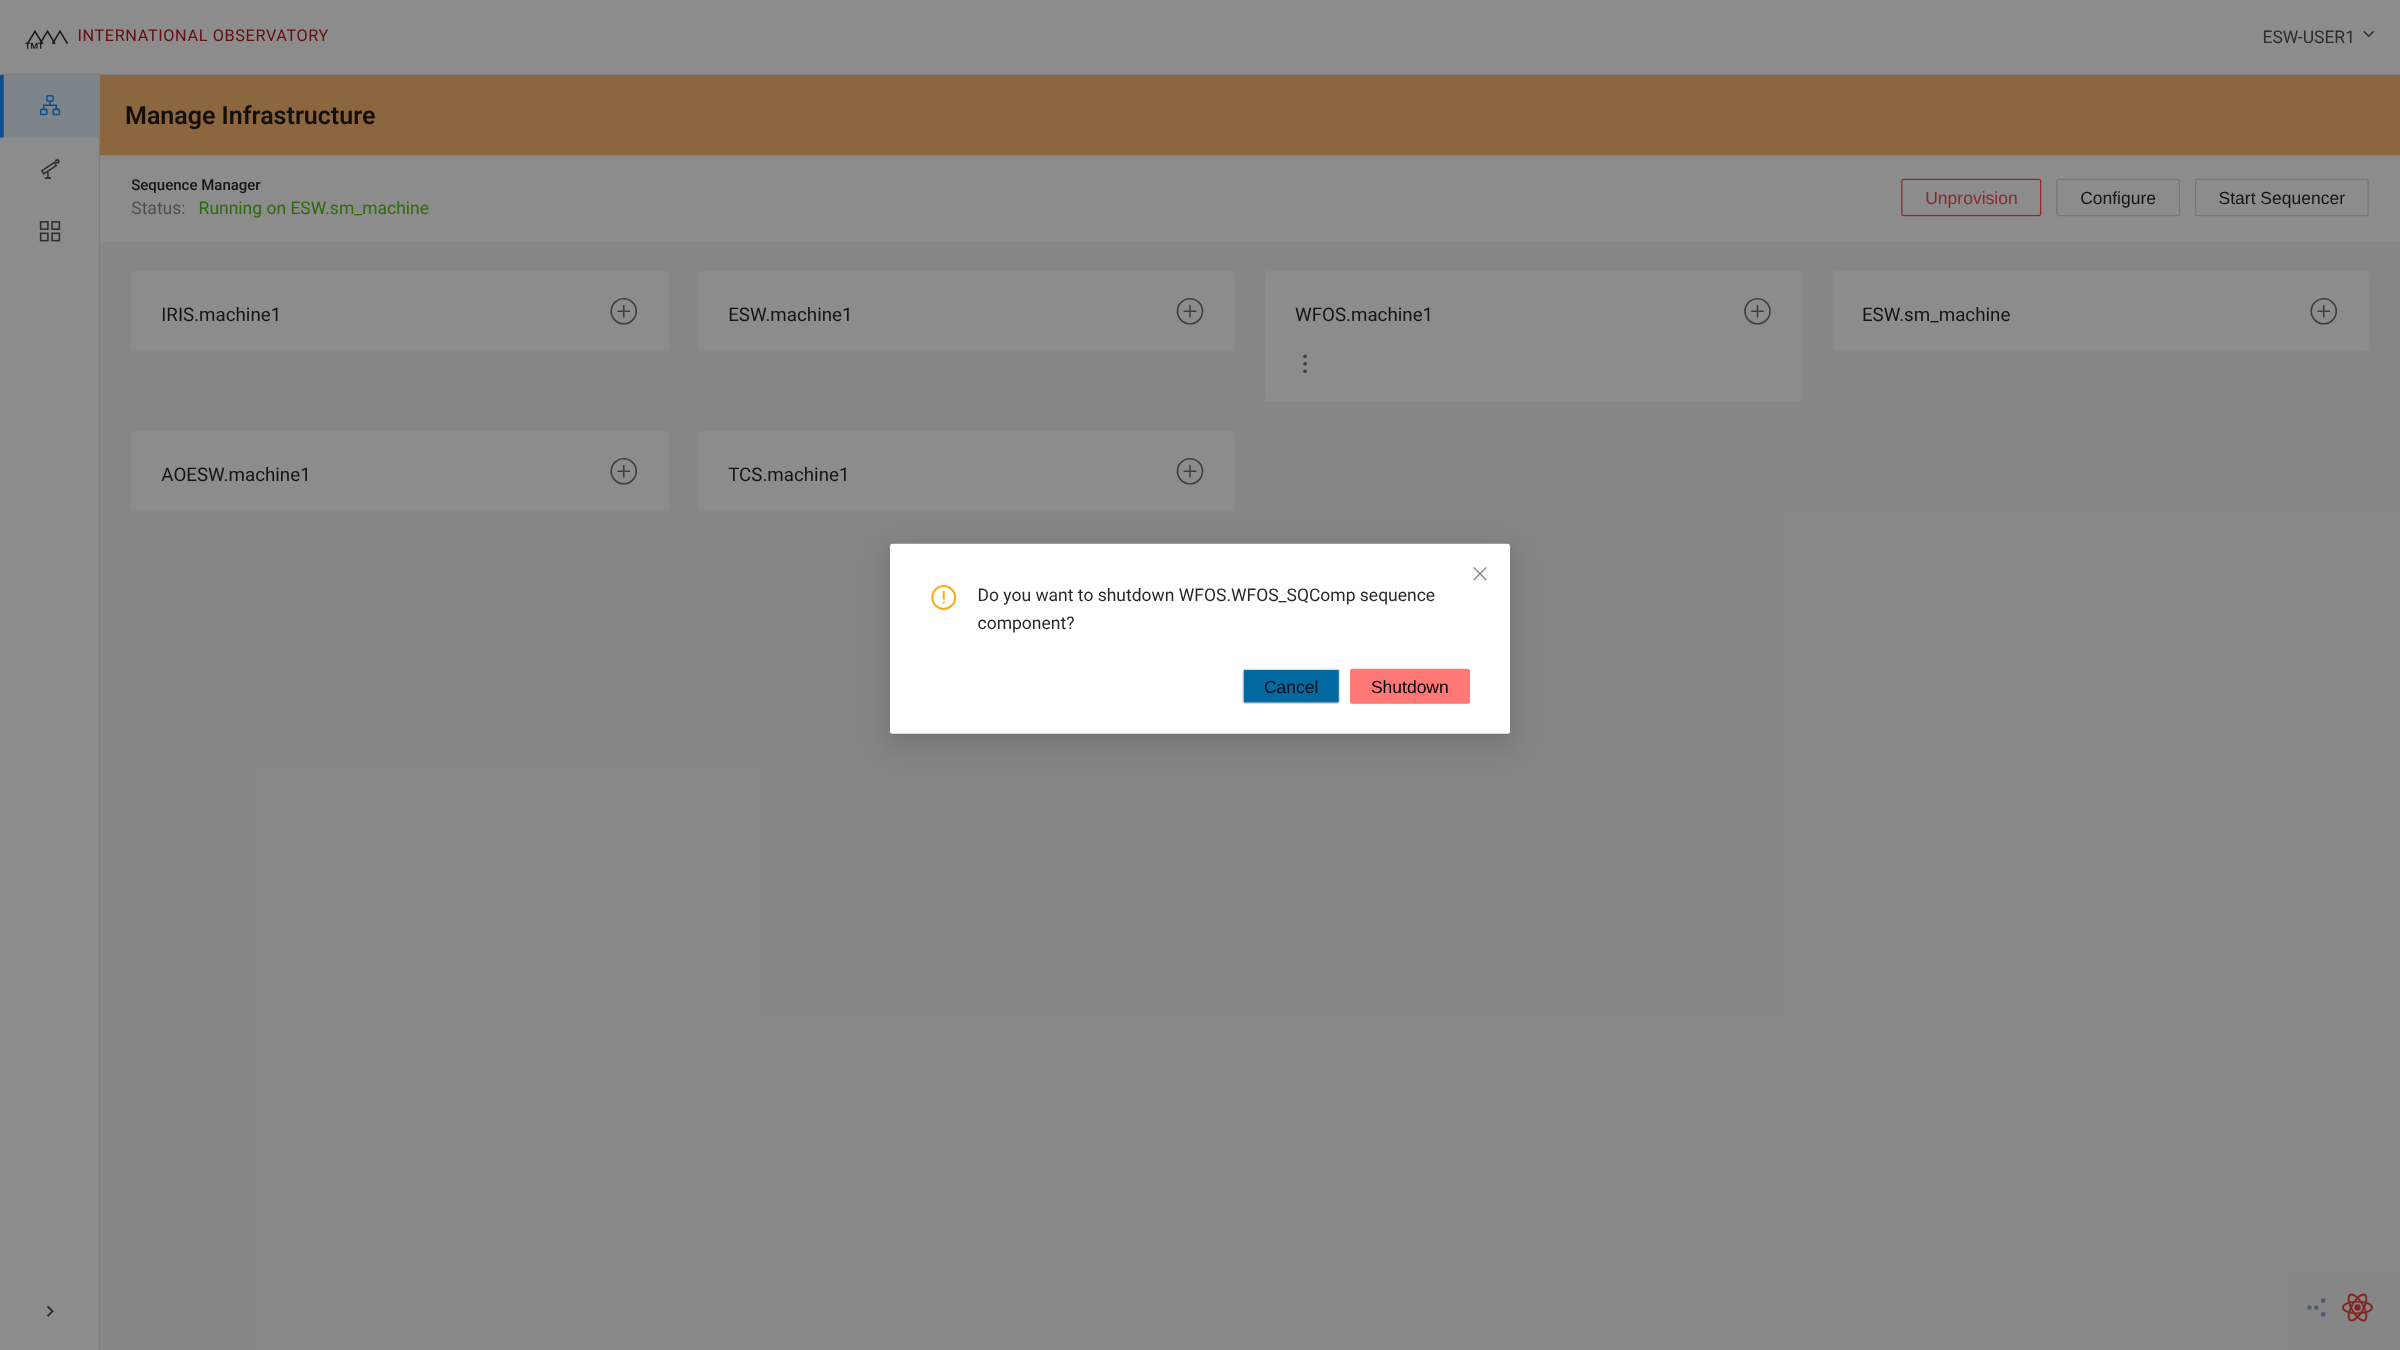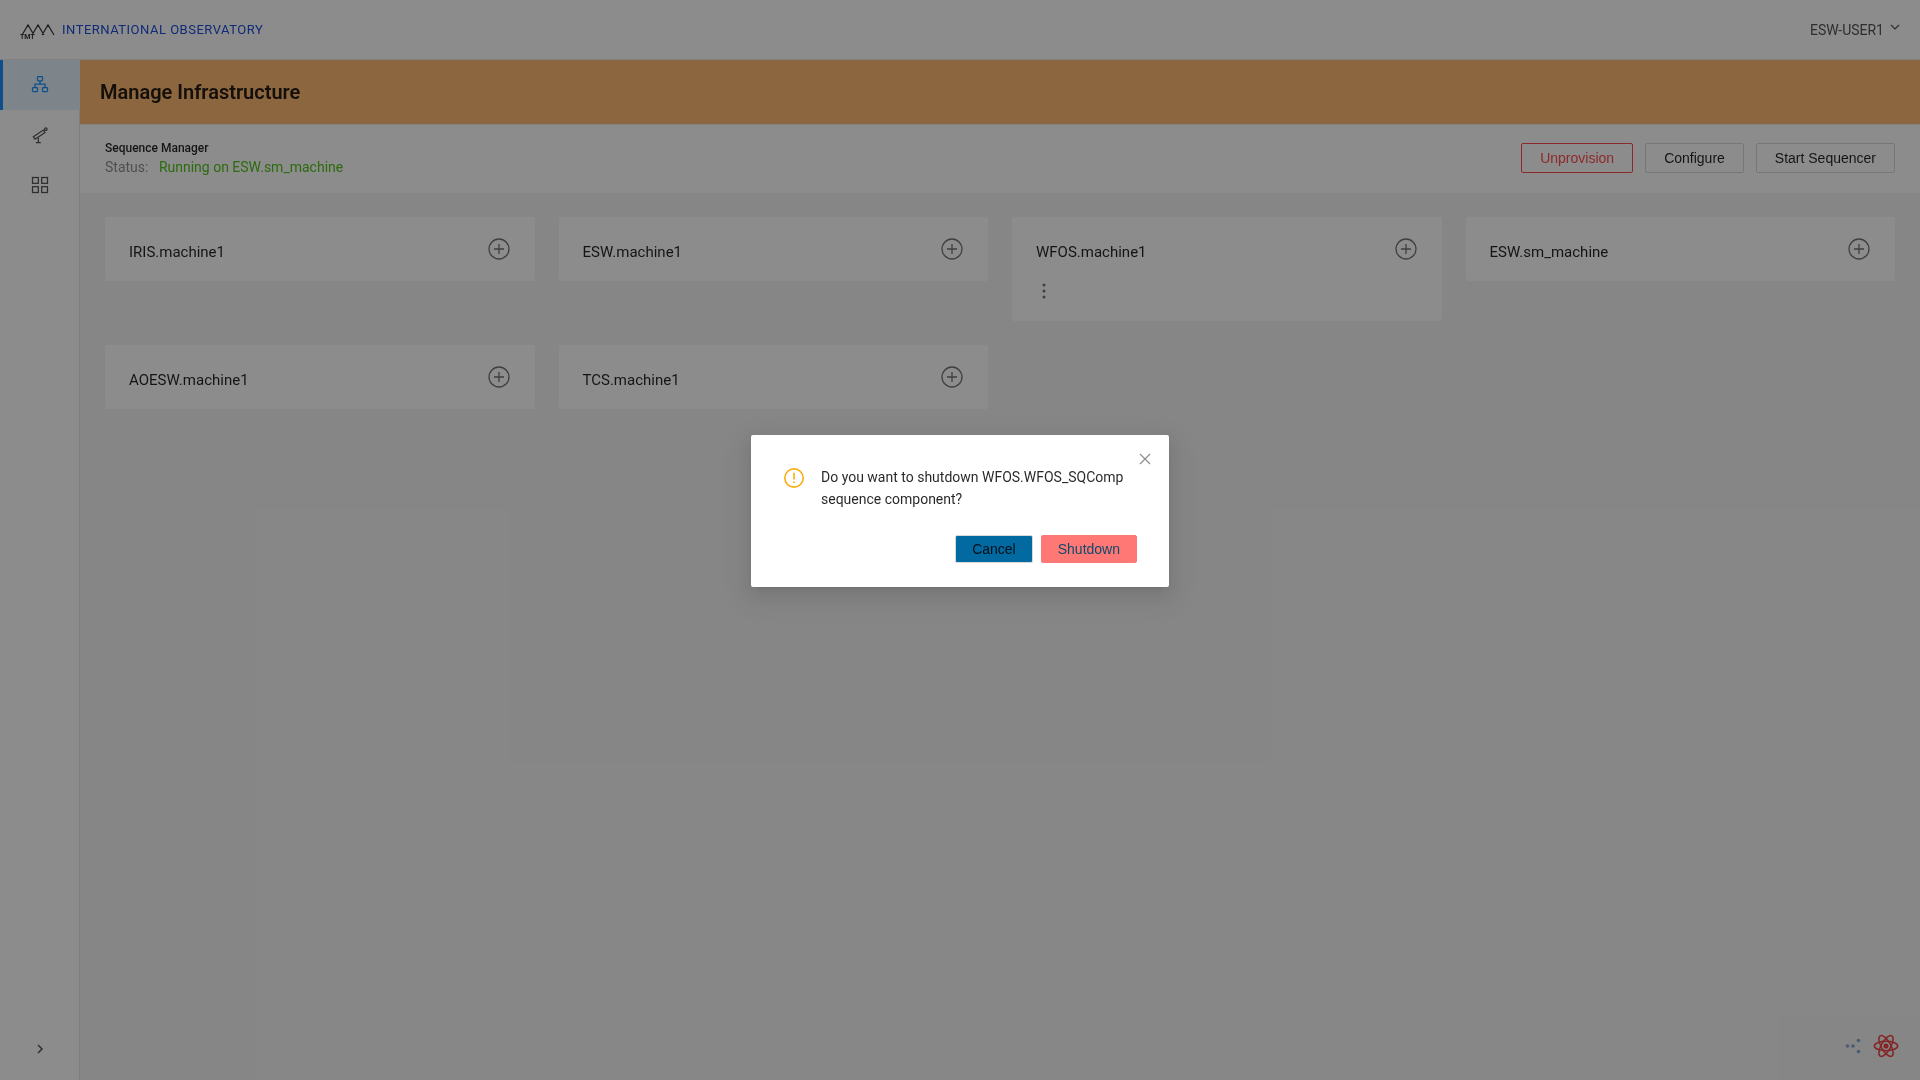--- a/index.html
+++ b/index.html
@@ -35,21 +35,21 @@
       align-items: center;
       gap: 6px;
     }
     .logo-icon {
       width: 36px;
       height: 18px;
     }
     .logo-text {
       font-size: 13px;
       font-weight: 400;
-      color: #1d4ed8;
+      color: #b91c1c;
       letter-spacing: 0.5px;
     }
     .user-section {
       display: flex;
       align-items: flex-start;
       gap: 6px;
       cursor: pointer;
       color: #555;
       font-size: 14px;
     }
@@ -225,21 +225,21 @@
       position: absolute;
       inset: 0;
       background: rgba(0, 0, 0, 0.45);
       display: flex;
       align-items: flex-start;
       justify-content: center;
       padding-top: 435px;
       z-index: 1000;
     }
     .modal {
-      width: 418px;
+      width: 496px;
       background: #fff;
       border-radius: 2px;
       padding: 32px 32px 24px 32px;
       position: relative;
       box-shadow: 0 3px 6px -4px rgba(0,0,0,.12), 0 6px 16px 0 rgba(0,0,0,.08), 0 9px 28px 8px rgba(0,0,0,.05);
     }
     .modal-close {
       position: absolute;
       top: 16px;
       right: 16px;
@@ -276,21 +276,21 @@
       border: 1px solid #d9d9d9;
       background: #0369a1;
       border-radius: 2px;
       font-size: 14px;
       cursor: pointer;
       color: rgba(0, 0, 0, 0.85);
     }
     .modal-btn-primary {
       background: #ff7875;
       border-color: #ff7875;
-      color: #0c4a6e;
+      color: #000000;
     }
 
     .bottom-right-icons {
       position: absolute;
       bottom: 20px;
       right: 20px;
       display: flex;
       align-items: center;
       gap: 8px;
       z-index: 5;

